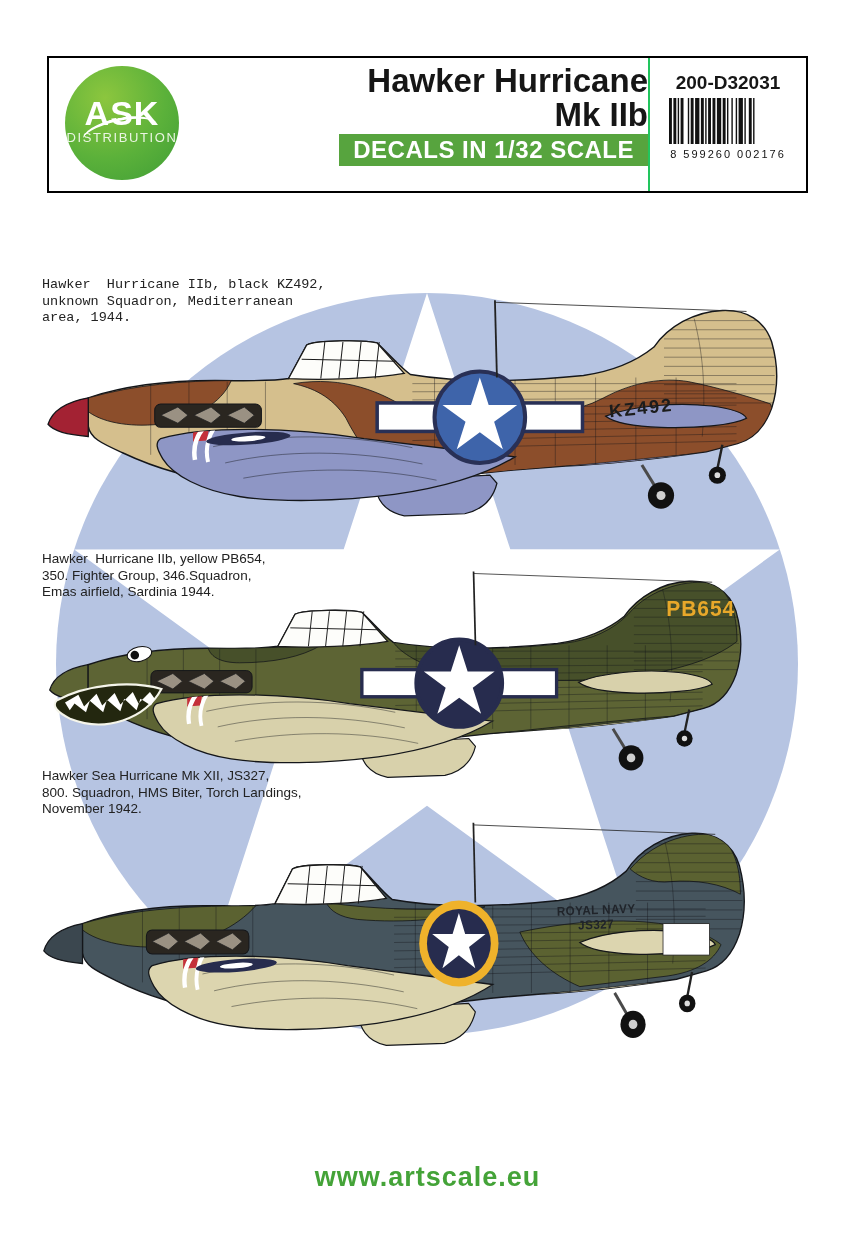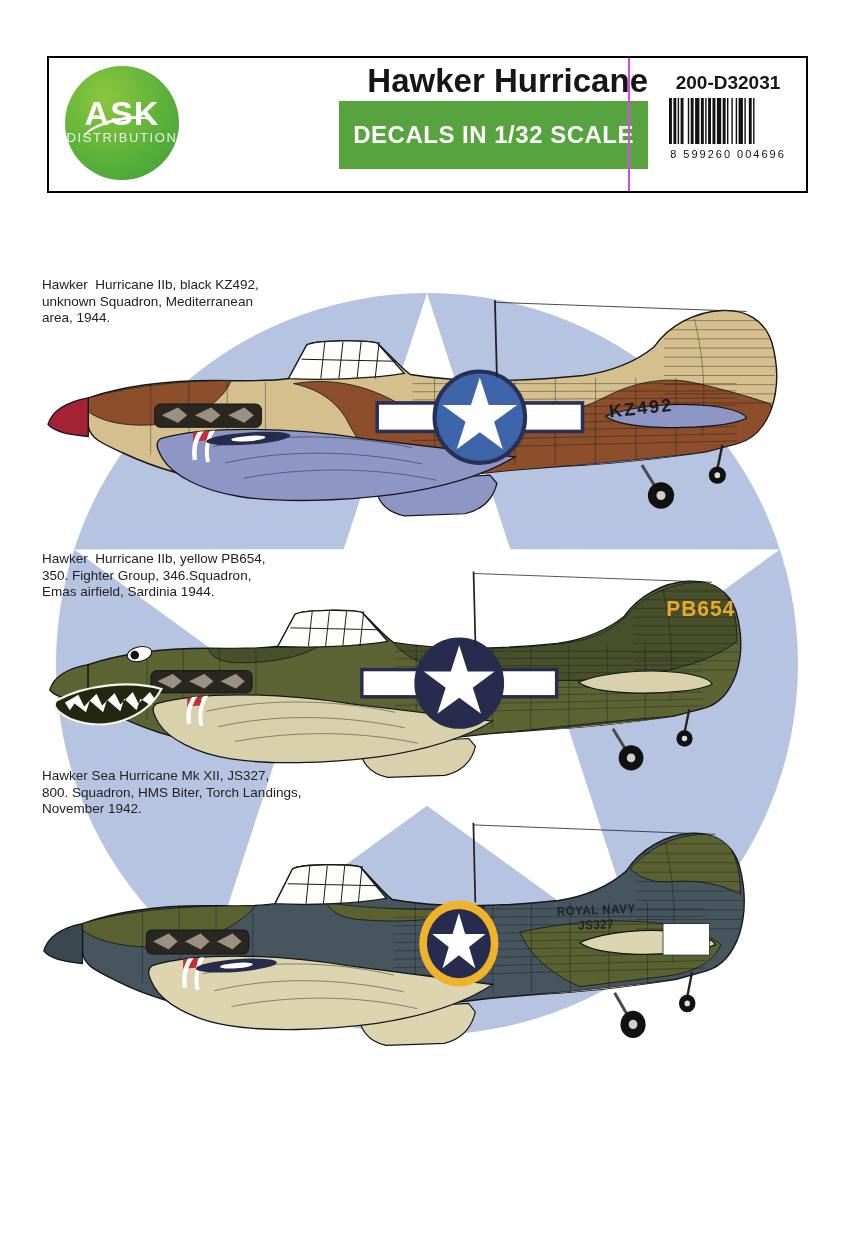--- a/index.html
+++ b/index.html
@@ -11,31 +11,31 @@
         background:radial-gradient(circle at 35% 28%, #8cc63e 0%, #5bb13a 55%, #3f9d36 100%);
         text-align:center;}
   #logo .brand{display:block;margin-top:32px;color:#fff;font-size:34px;font-weight:700;letter-spacing:1px;line-height:30px;}
   #logo .sub{display:block;color:#eaf5e2;font-size:13px;letter-spacing:1.6px;margin-top:2px;}
   #logo .swoosh{position:absolute;left:17px;top:52px;width:76px;height:26px;border-top:3px solid #fff;
         border-radius:50%;transform:rotate(-12deg);}
   #titleblock{position:absolute;left:160px;right:158px;top:6px;text-align:right;color:#161616;}
   #titleblock .t1{font-size:33px;font-weight:700;line-height:34px;}
   #titleblock .t2{font-size:33px;font-weight:700;line-height:33px;}
   #titleblock .t3{font-size:21px;font-weight:700;line-height:24px;margin-top:1px;}
-  #banner{display:inline-block;margin-top:3px;padding:20px 14px;color:#fff;font-size:24px;font-weight:700;letter-spacing:.5px;}
-  #bcbox{position:absolute;right:0;top:0;bottom:0;width:156px;border-left:2px solid #d946ef;text-align:center;padding-left:20px;}
+  #banner{display:inline-block;margin-top:3px;padding:2px 14px;color:#fff;font-size:24px;font-weight:700;letter-spacing:.5px;}
+  #bcbox{position:absolute;right:0;top:0;bottom:0;width:156px;border-left:2px solid #22c55e;text-align:center;}
   #bcbox .code{font-size:19px;font-weight:700;margin-top:14px;color:#161616;}
   #bcbox svg{margin-top:4px;}
   #bcbox .digits{font-size:11px;letter-spacing:2px;margin-top:-2px;color:#111;}
   
   #bg-insignia{position:absolute;left:0;top:0;z-index:1;}
   
   .cap{position:absolute;left:42px;width:310px;font-size:13.5px;line-height:16.5px;color:#222;
        white-space:pre-wrap;z-index:5;}
-  #cap0{top:277px;} #cap1{top:551px;} #cap2{top:768px;}
+  #cap0{top:277px;font-family:Liberation Mono, monospace;} #cap1{top:551px;} #cap2{top:768px;}
   
   .plane{position:absolute;z-index:3;}
   #plane0{left:42px;top:284px;width:775px;height:244px;}
   #plane1{left:44px;top:556px;width:735px;height:233px;}
   #plane2{left:38px;top:806px;width:745px;height:252px;}
   .plane svg{display:block;width:100%;height:100%;}
   
   #footer{position:absolute;left:0;right:0;top:1162px;text-align:center;font-size:27px;font-weight:700;
           letter-spacing:1px;z-index:5;}
 </style>
@@ -50,20 +50,21 @@
     </svg>
 
   <div id="hdr">
     <div id="logo">
       <span class="brand">ASK</span>
       <span class="swoosh"></span>
       <span class="sub">DISTRIBUTION</span>
     </div>
     <div id="titleblock">
       <div class="t1">Hawker Hurricane</div>
+      <div class="t2">Mk IIb</div>
       <div id="banner" style="background: rgb(87, 164, 62);">DECALS IN 1/32 SCALE</div>
     </div>
     <div id="bcbox">
       <div class="code">200-D32031</div>
       <svg id="barcode" width="122" height="48">
           <rect x="2.0" y="0" width="2.9" height="46" fill="#111"></rect>
           <rect x="6.4" y="0" width="2.9" height="46" fill="#111"></rect>
           <rect x="10.7" y="0" width="1.4" height="46" fill="#111"></rect>
           <rect x="13.6" y="0" width="2.9" height="46" fill="#111"></rect>
           <rect x="20.8" y="0" width="1.4" height="46" fill="#111"></rect>
@@ -76,21 +77,21 @@
           <rect x="49.9" y="0" width="4.3" height="46" fill="#111"></rect>
           <rect x="55.7" y="0" width="2.9" height="46" fill="#111"></rect>
           <rect x="60.0" y="0" width="1.4" height="46" fill="#111"></rect>
           <rect x="64.4" y="0" width="1.4" height="46" fill="#111"></rect>
           <rect x="68.7" y="0" width="1.4" height="46" fill="#111"></rect>
           <rect x="71.6" y="0" width="4.3" height="46" fill="#111"></rect>
           <rect x="77.4" y="0" width="1.4" height="46" fill="#111"></rect>
           <rect x="81.8" y="0" width="2.9" height="46" fill="#111"></rect>
           <rect x="86.1" y="0" width="1.4" height="46" fill="#111"></rect>
         </svg>
-      <div class="digits">8 599260 004696</div>
+      <div class="digits">8 599260 002176</div>
     </div>
   </div>
 
   <div class="cap" id="cap0">Hawker  Hurricane IIb, black KZ492,
 unknown Squadron, Mediterranean
 area, 1944.</div>
   <div class="cap" id="cap1">Hawker  Hurricane IIb, yellow PB654,
 350. Fighter Group, 346.Squadron,
 Emas airfield, Sardinia 1944.</div>
   <div class="cap" id="cap2">Hawker Sea Hurricane Mk XII, JS327,
@@ -385,13 +386,14 @@
           <path d="M435.0,102.0L441.5,122.0L462.6,122.0L445.5,134.4L452.0,154.5L435.0,142.1L418.0,154.5L424.5,134.4L407.4,122.0L428.5,122.0Z" fill="#ffffff"></path>
         </g>
         <rect x="646" y="112" width="48" height="30" fill="#fff" stroke="#222" stroke-width="0.8"></rect>
         <text x="577" y="103" fill="#20242a" font-size="12" font-weight="bold" text-anchor="middle" font-family="&quot;Liberation Sans&quot;,sans-serif" letter-spacing="0.5" transform="rotate(-2 577 103)">ROYAL NAVY</text>
         <text x="577" y="117" fill="#20242a" font-size="12" font-weight="bold" text-anchor="middle" font-family="&quot;Liberation Sans&quot;,sans-serif" letter-spacing="0.5" transform="rotate(-2 577 117)">JS327</text>
         <line x1="452" y1="92" x2="450" y2="16" stroke="#222" stroke-width="1.8"></line>
         <line x1="450" y1="18" x2="700" y2="27" stroke="#222" stroke-width="0.8"></line>
       </svg>
     </div>
 
+  <div id="footer" style="color: rgb(68, 163, 56);">www.artscale.eu</div>
 </div>
 
 </body></html>

